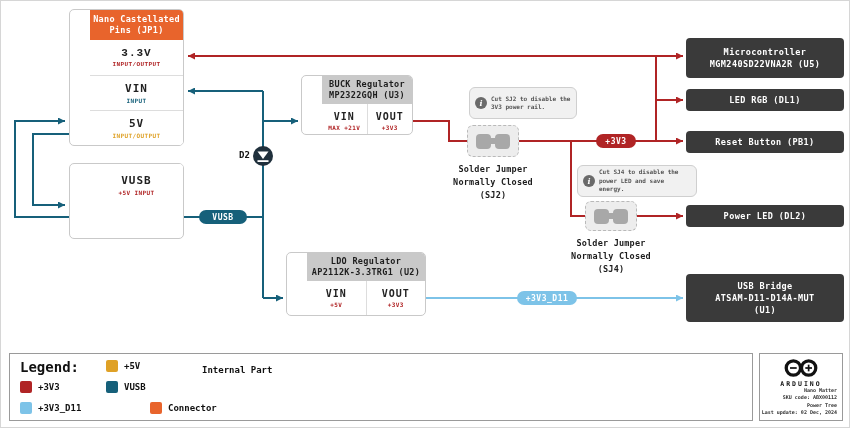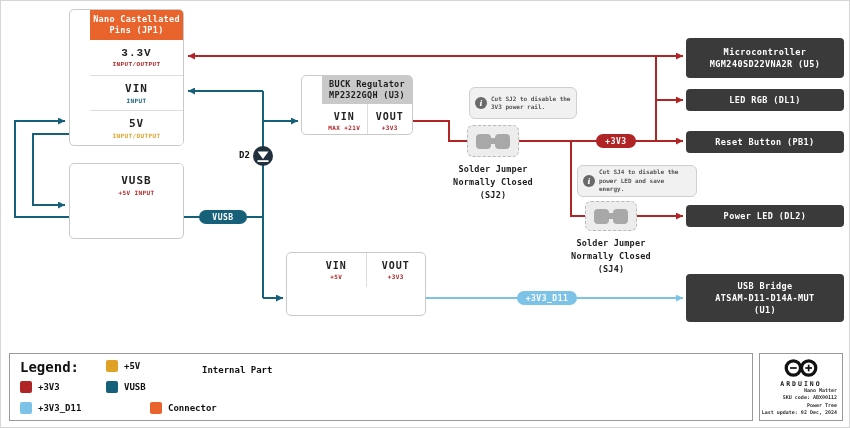--- a/index.html
+++ b/index.html
@@ -147,20 +147,24 @@
         <div class="pin-sub sub-red">MAX +21V</div>
       </div>
       <div class="port" style="border-top:none;">
         <div class="pin-label">VOUT</div>
         <div class="pin-sub sub-red">+3V3</div>
       </div>
     </div>
   </div>
 
   <div class="box" style="left:285px; top:251px; width:140px; height:64px;">
+    <div class="box-header hdr-gray" style="height:28px;">
+      <div>LDO Regulator</div>
+      <div>AP2112K-3.3TRG1 (U2)</div>
+    </div>
     <div class="ports" style="height:34px;">
       <div class="port" style="border-top:none;">
         <div class="pin-label">VIN</div>
         <div class="pin-sub sub-red">+5V</div>
       </div>
       <div class="port" style="border-top:none;">
         <div class="pin-label">VOUT</div>
         <div class="pin-sub sub-red">+3V3</div>
       </div>
     </div>

